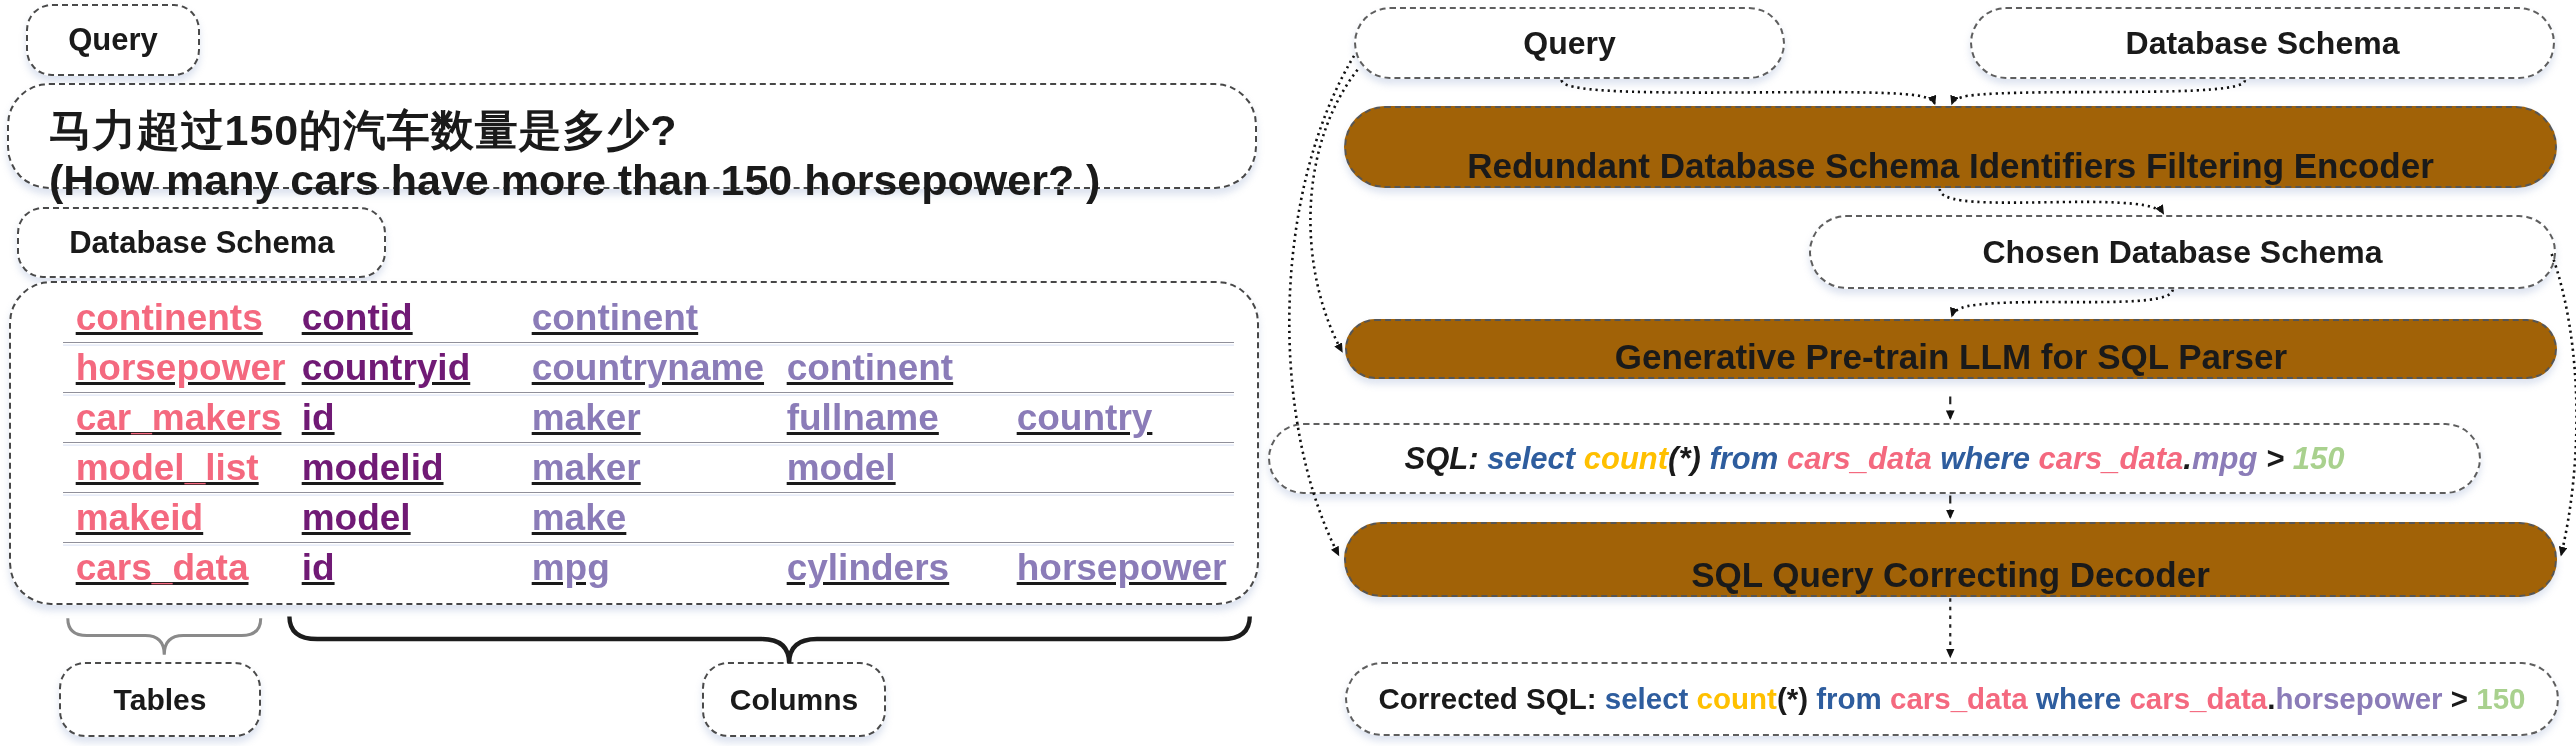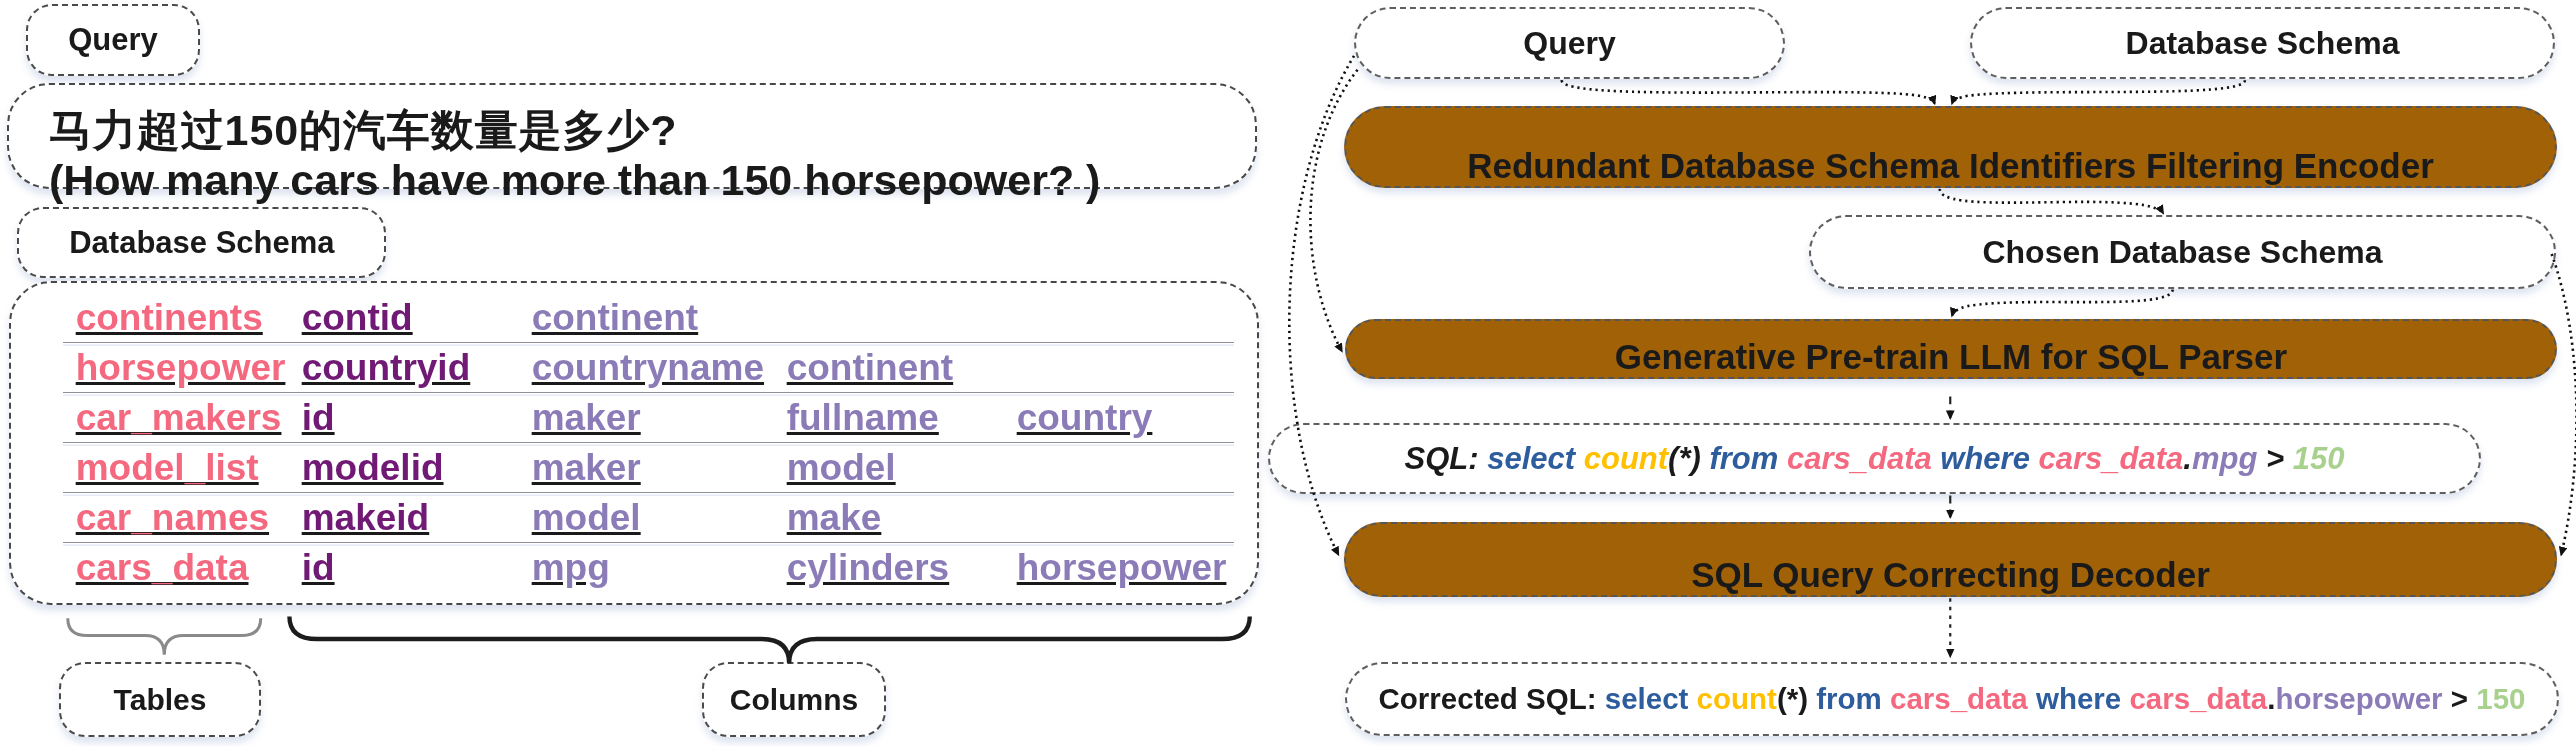--- a/index.html
+++ b/index.html
@@ -97,21 +97,20 @@
           <span>fullname</span>
           <span>country</span>
         </div>
         <div class="schema-row">
           <span>model_list</span>
           <span>modelid</span>
           <span>maker</span>
           <span>model</span>
         </div>
         <div class="schema-row">
-          <span>car_names</span>
           <span>makeid</span>
           <span>model</span>
           <span>make</span>
         </div>
         <div class="schema-row">
           <span>cars_data</span>
           <span>id</span>
           <span>mpg</span>
           <span>cylinders</span>
           <span>horsepower</span>

